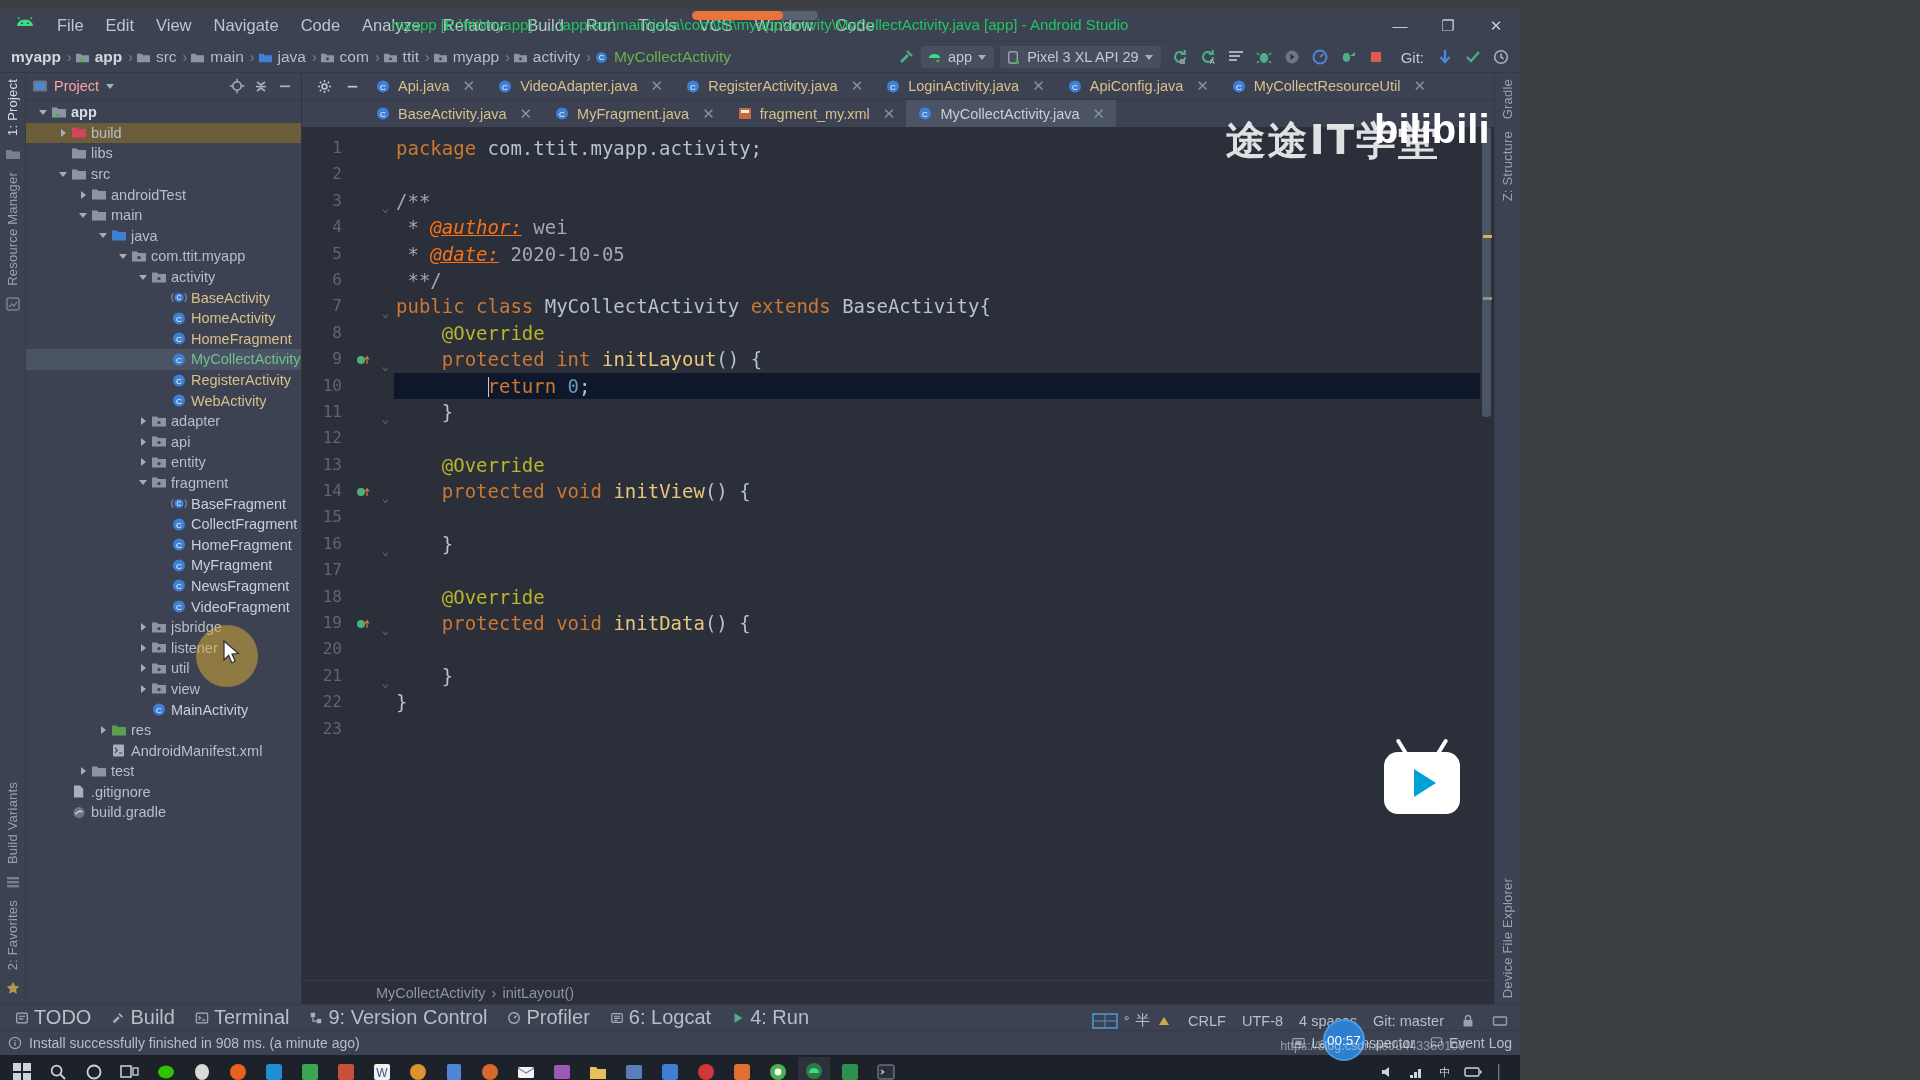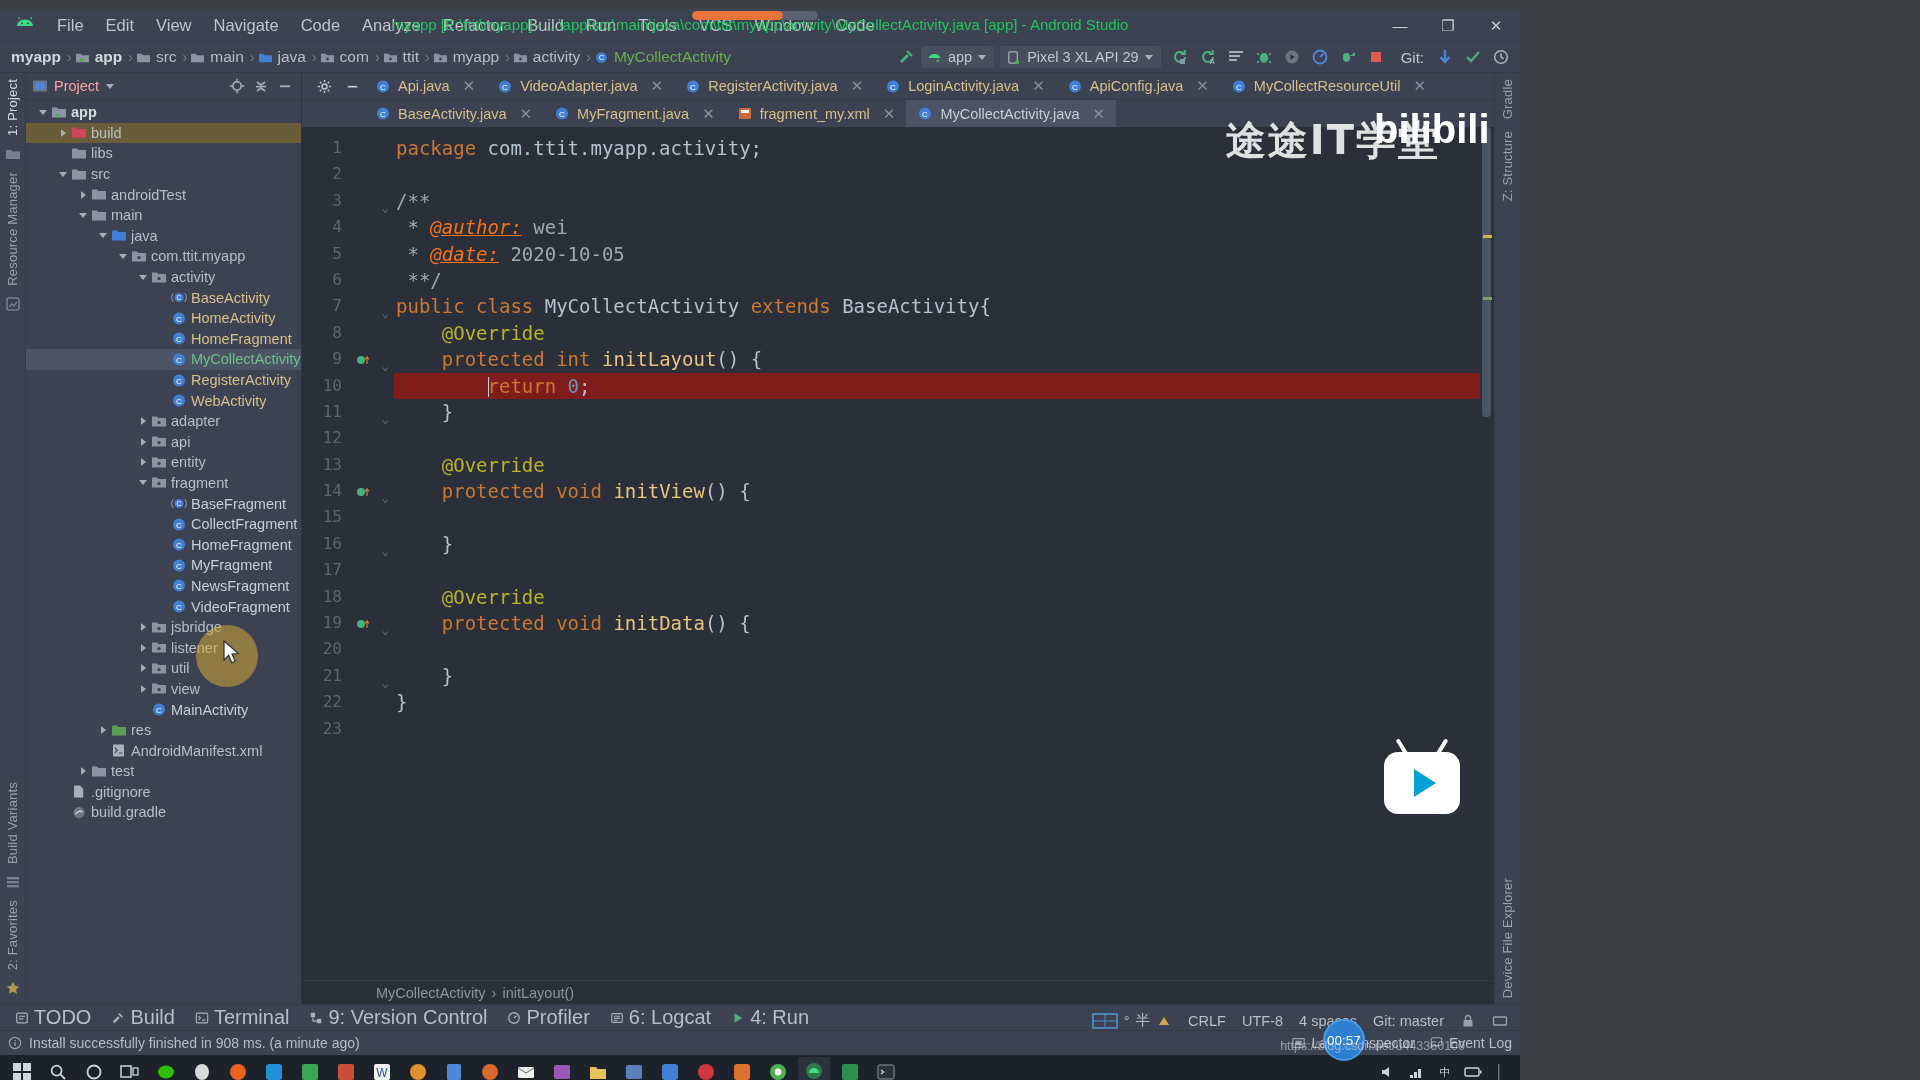--- a/index.html
+++ b/index.html
@@ -169,21 +169,21 @@
     font-family: "DejaVu Sans Mono", monospace; font-size: 16px;
     padding-right: 52px; position: relative;
   }
   .gl .marker { position: absolute; right: 22px; top: 4px; }
   .gl .fold { position: absolute; right: 5px; top: 7px; color:#6a7382; font-size: 12px;}
   .code {
     flex: 1 1 auto; padding-top: 8px; position: relative; overflow: hidden;
     font-family: "DejaVu Sans Mono", monospace; font-size: 19px;
   }
   .cl { height: 26.4px; line-height: 26.4px; white-space: pre; padding-left: 2px; position: relative; }
-  .cl.hl { background: #7f1d1d; }
+  .cl.hl { background: #0f172a; }
   .kw { color: #cc7832; }
   .cmt { color: #a2a8b2; }
   .tagdoc { color: #f97316; text-decoration: underline; font-style: italic; }
   .fn { color: #e8c77d; }
   .num { color: #6897bb; }
   .pl { color: #b6c2cf; }
   .anno { color: #bbb529; }
   .caret-bar {
     display: inline-block; width: 1.5px; height: 20px; background: #c9ced6;
     vertical-align: -4px; margin-right: -1.5px;

